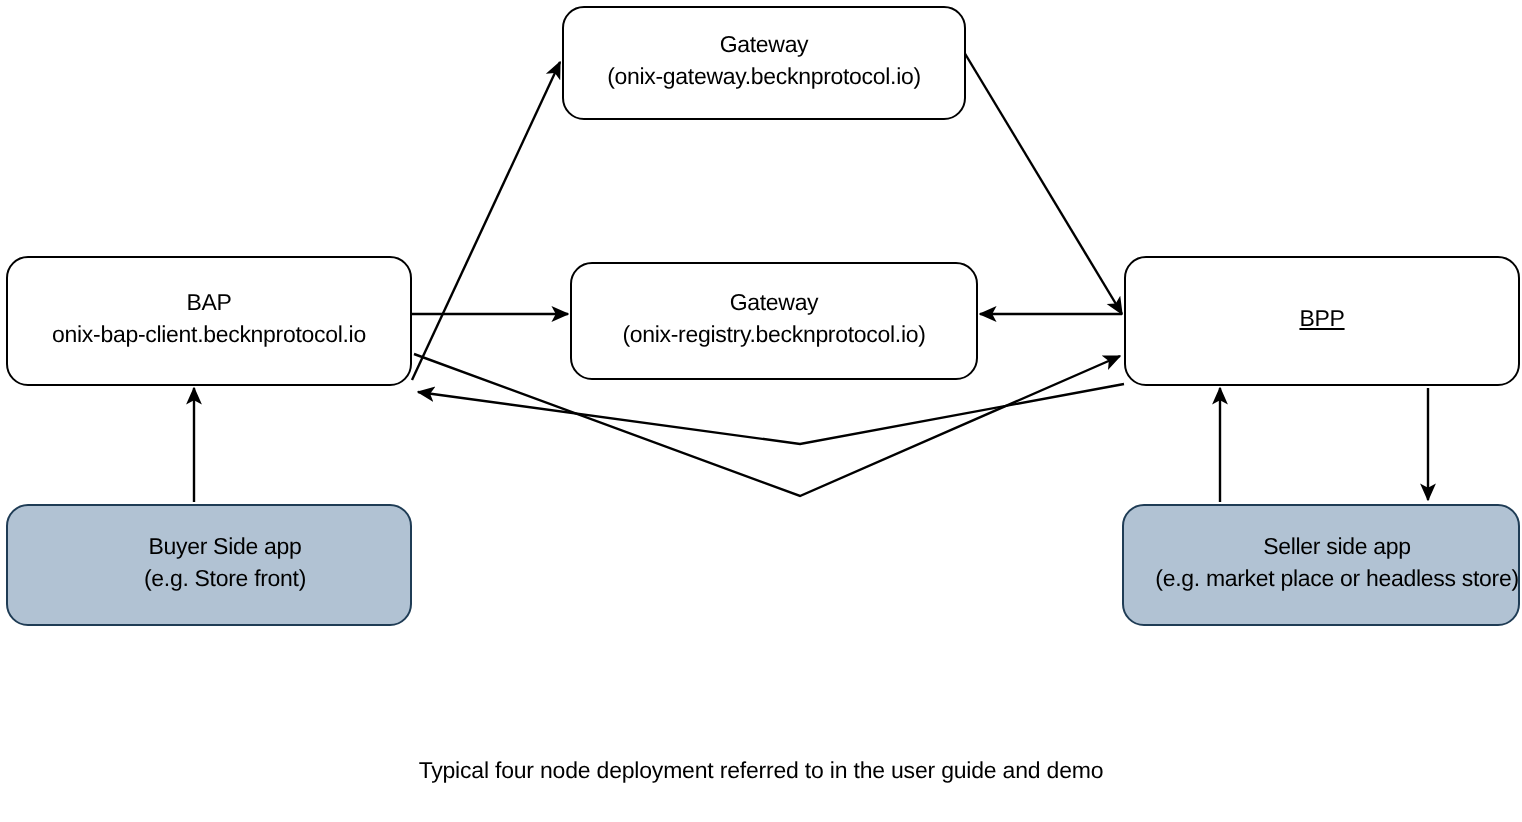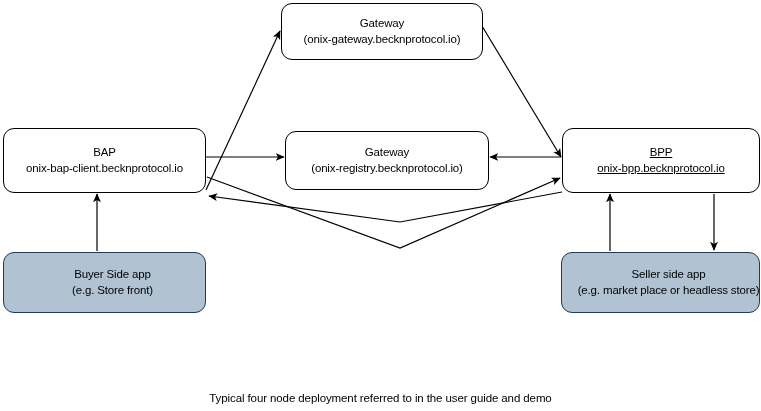--- a/index.html
+++ b/index.html
@@ -52,21 +52,20 @@
   .caption {
     position: absolute;
     left: 0;
     top: 379px;
     width: 761px;
     text-align: center;
     font-size: 11.5px;
     line-height: 15px;
     color: #000000;
     letter-spacing: -0.1px;
-    margin-top: 12px;
   }
   
   #node-gateway  { left: 281px; top: 3px;   width: 202px; height: 57px; justify-content: center; }
   #node-bap      { left: 3px;   top: 128px; width: 203px; height: 65px; justify-content: center; }
   #node-registry { left: 285px; top: 131px; width: 204px; height: 59px; }
   #node-bpp      { left: 562px; top: 128px; width: 198px; height: 65px; text-decoration: underline; }
   #node-buyer    { left: 3px;   top: 252px; width: 203px; height: 61px; }
   #node-seller   { left: 561px; top: 252px; width: 199px; height: 61px; }
 </style>
 </head>
@@ -111,21 +110,20 @@
   <span class="line">onix-bap-client.becknprotocol.io</span>
 </div>
 
 <div class="node node-white" id="node-registry">
   <span class="line">Gateway</span>
   <span class="line">(onix-registry.becknprotocol.io)</span>
 </div>
 
 <div class="node node-white" id="node-bpp">
   <span class="line">BPP</span>
-  <span class="line">onix-bpp.becknprotocol.io</span>
 </div>
 
 <div class="node node-fill" id="node-buyer">
   <span class="line">Buyer Side app</span>
   <span class="line">(e.g. Store front)</span>
 </div>
 
 <div class="node node-fill" id="node-seller">
   <span class="line">Seller side app</span>
   <span class="line">(e.g. market place or headless store)</span>

